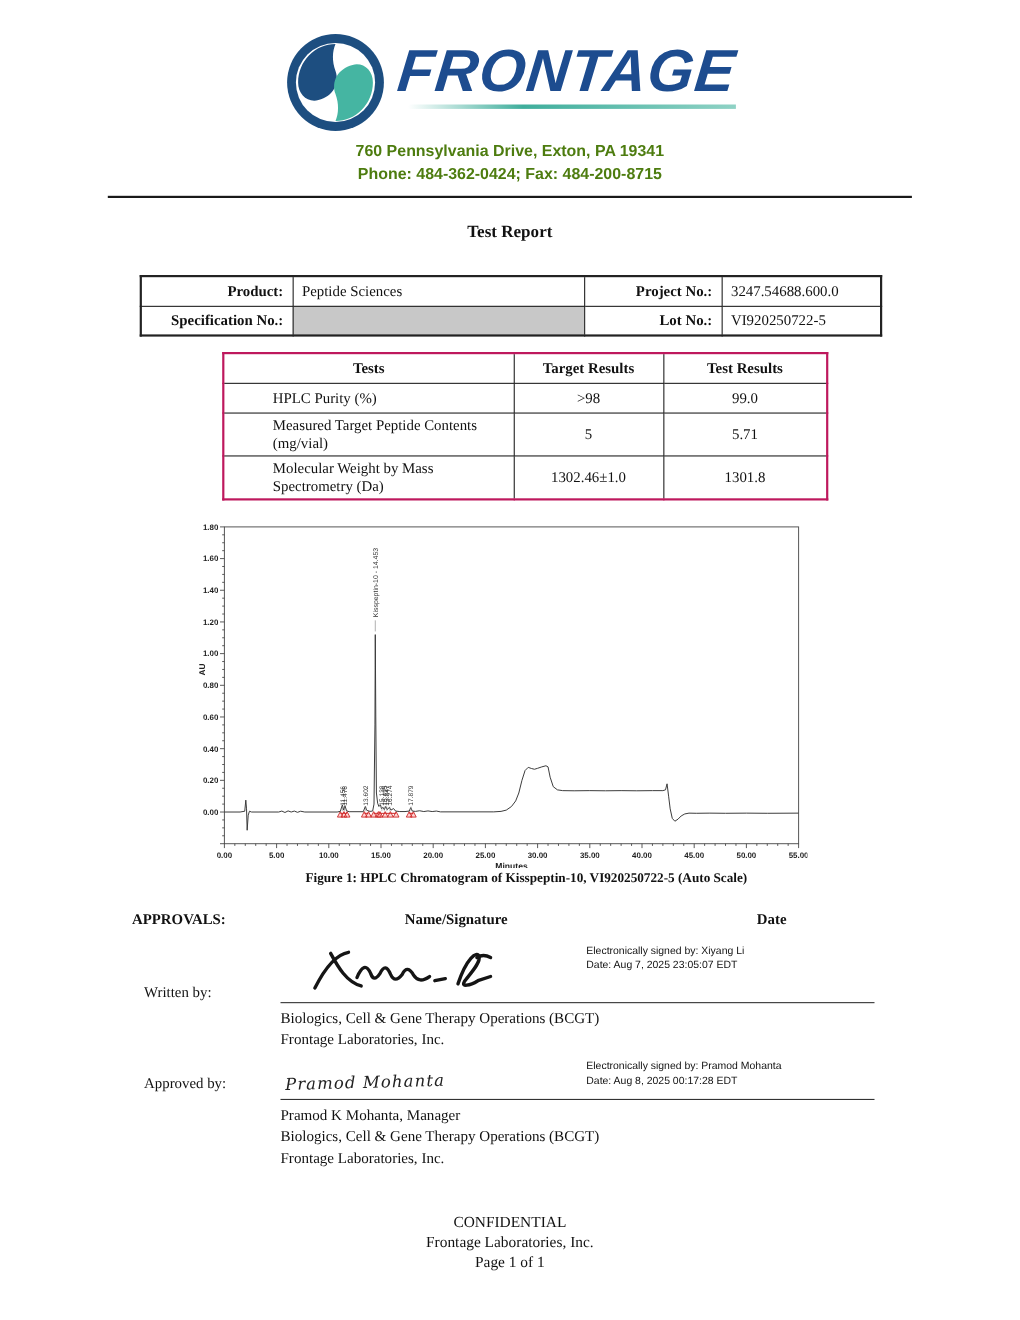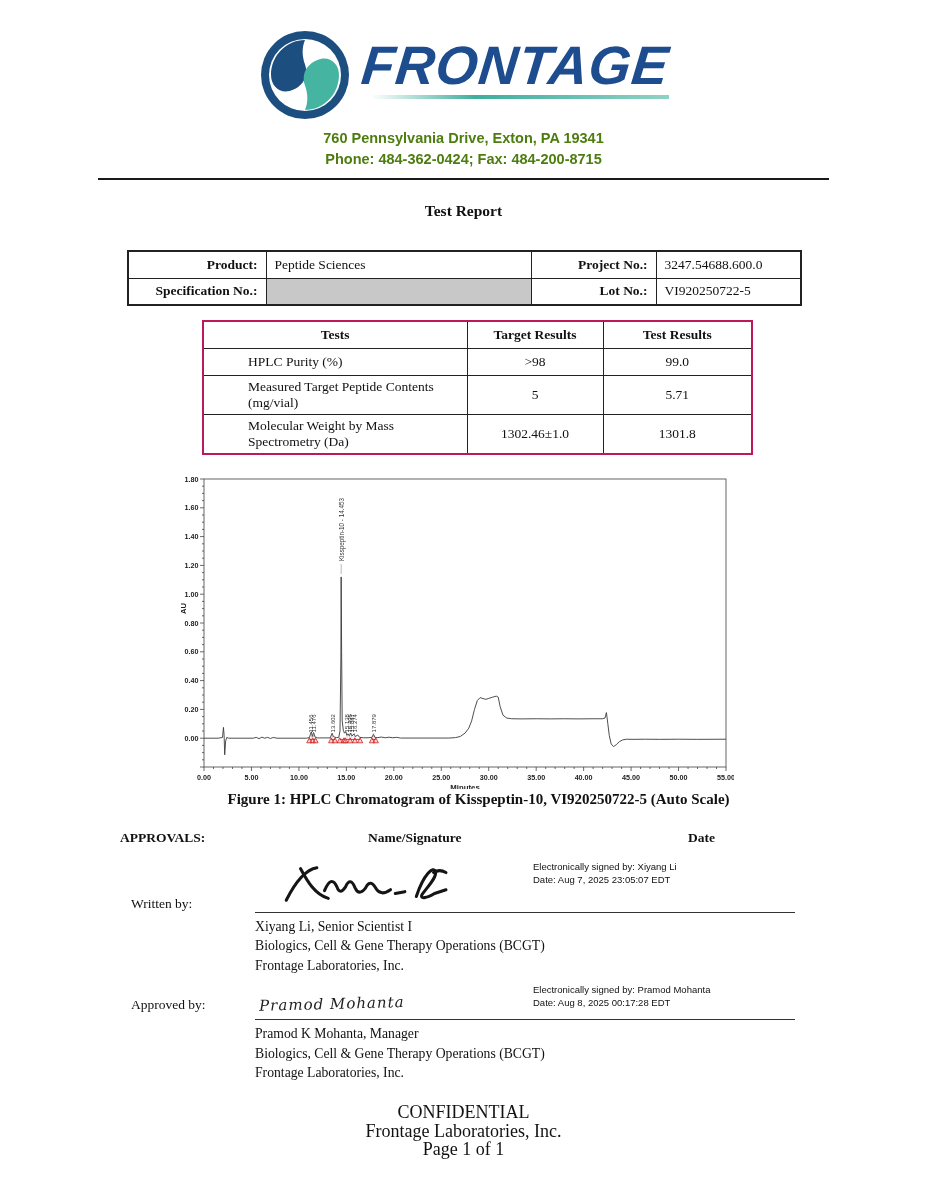--- a/index.html
+++ b/index.html
@@ -49,21 +49,21 @@
   .tests-table td.t-name { text-align:left;padding-left:44px; }
   .tests-table td.t-c { text-align:center; }
   .tests-table tr.r1 td { height:27px; }
   .tests-table tr.r2 td { height:37px; }
   .t-col1{width:264px;} .t-col2{width:136px;} .t-col3{width:149px;}
 
   
   .chart-wrap { margin:18px 0 0 178px; width:556px; }
   .chart-wrap svg { display:block; }
 
-  .fig-caption { text-align:center; font-weight:bold; font-size:15px; margin-top:2px; padding-left:30px; }
+  .fig-caption { text-align:center; font-weight:bold; font-size:12px; margin-top:2px; padding-left:30px; }
 
   
   .appr-head { position:relative; height:20px; margin-top:22px; font-size:13.5px; }
   .appr-head .a1 { position:absolute; left:120px; font-weight:bold; }
   .appr-head .a2 { position:absolute; left:368px; font-weight:bold; }
   .appr-head .a3 { position:absolute; left:688px; font-weight:bold; }
 
   .sig-block { position:relative; margin-top:8px; }
   .sig-label { position:absolute; left:131px; font-size:13.5px; }
   .sig-line {
@@ -76,21 +76,21 @@
     color:#111; align-self:flex-start; width:262px; padding-top:2px;
   }
   .sig-names { margin-left:255px; font-size:13.7px; line-height:19.5px; padding-top:4px; }
   .script-sig {
     font-family:"DejaVu Serif", serif; font-style:italic; font-size:15px;
     transform:rotate(-1.5deg); letter-spacing:1px; color:#222; padding:14px 0 6px 4px;
   }
 
   
   .footer { position:absolute; left:0; right:0; top:1103px; text-align:center;
-            font-size:18px; line-height:18.5px; }
+            font-size:14px; line-height:18.5px; }
 </style>
 </head>
 <body>
 
 <div class="page">
 
   <div class="hdr">
     <div class="brand-row">
       <svg class="brand-icon" viewBox="0 0 94 94">
         <circle cx="47" cy="47" r="44" fill="#1d4e80"></circle>
@@ -339,21 +339,20 @@
             <path d="M158 11 Q 164 7 171 11"></path>
           </g>
         </svg>
       </div>
       <div class="esig">
         <div>Electronically signed by: Xiyang Li</div>
         <div>Date: Aug 7, 2025 23:05:07 EDT</div>
       </div>
     </div>
     <div class="sig-names">
-      <div>Xiyang Li, Senior Scientist I</div>
       <div>Biologics, Cell &amp; Gene Therapy Operations (BCGT)</div>
       <div>Frontage Laboratories, Inc.</div>
     </div>
   </div>
 
   <div class="sig-block" style="margin-top:6px;">
     <span class="sig-label" style="top:16px;">Approved by:</span>
     <div class="sig-line">
       <div class="script-sig">Pramod Mohanta</div>
       <div class="esig">

